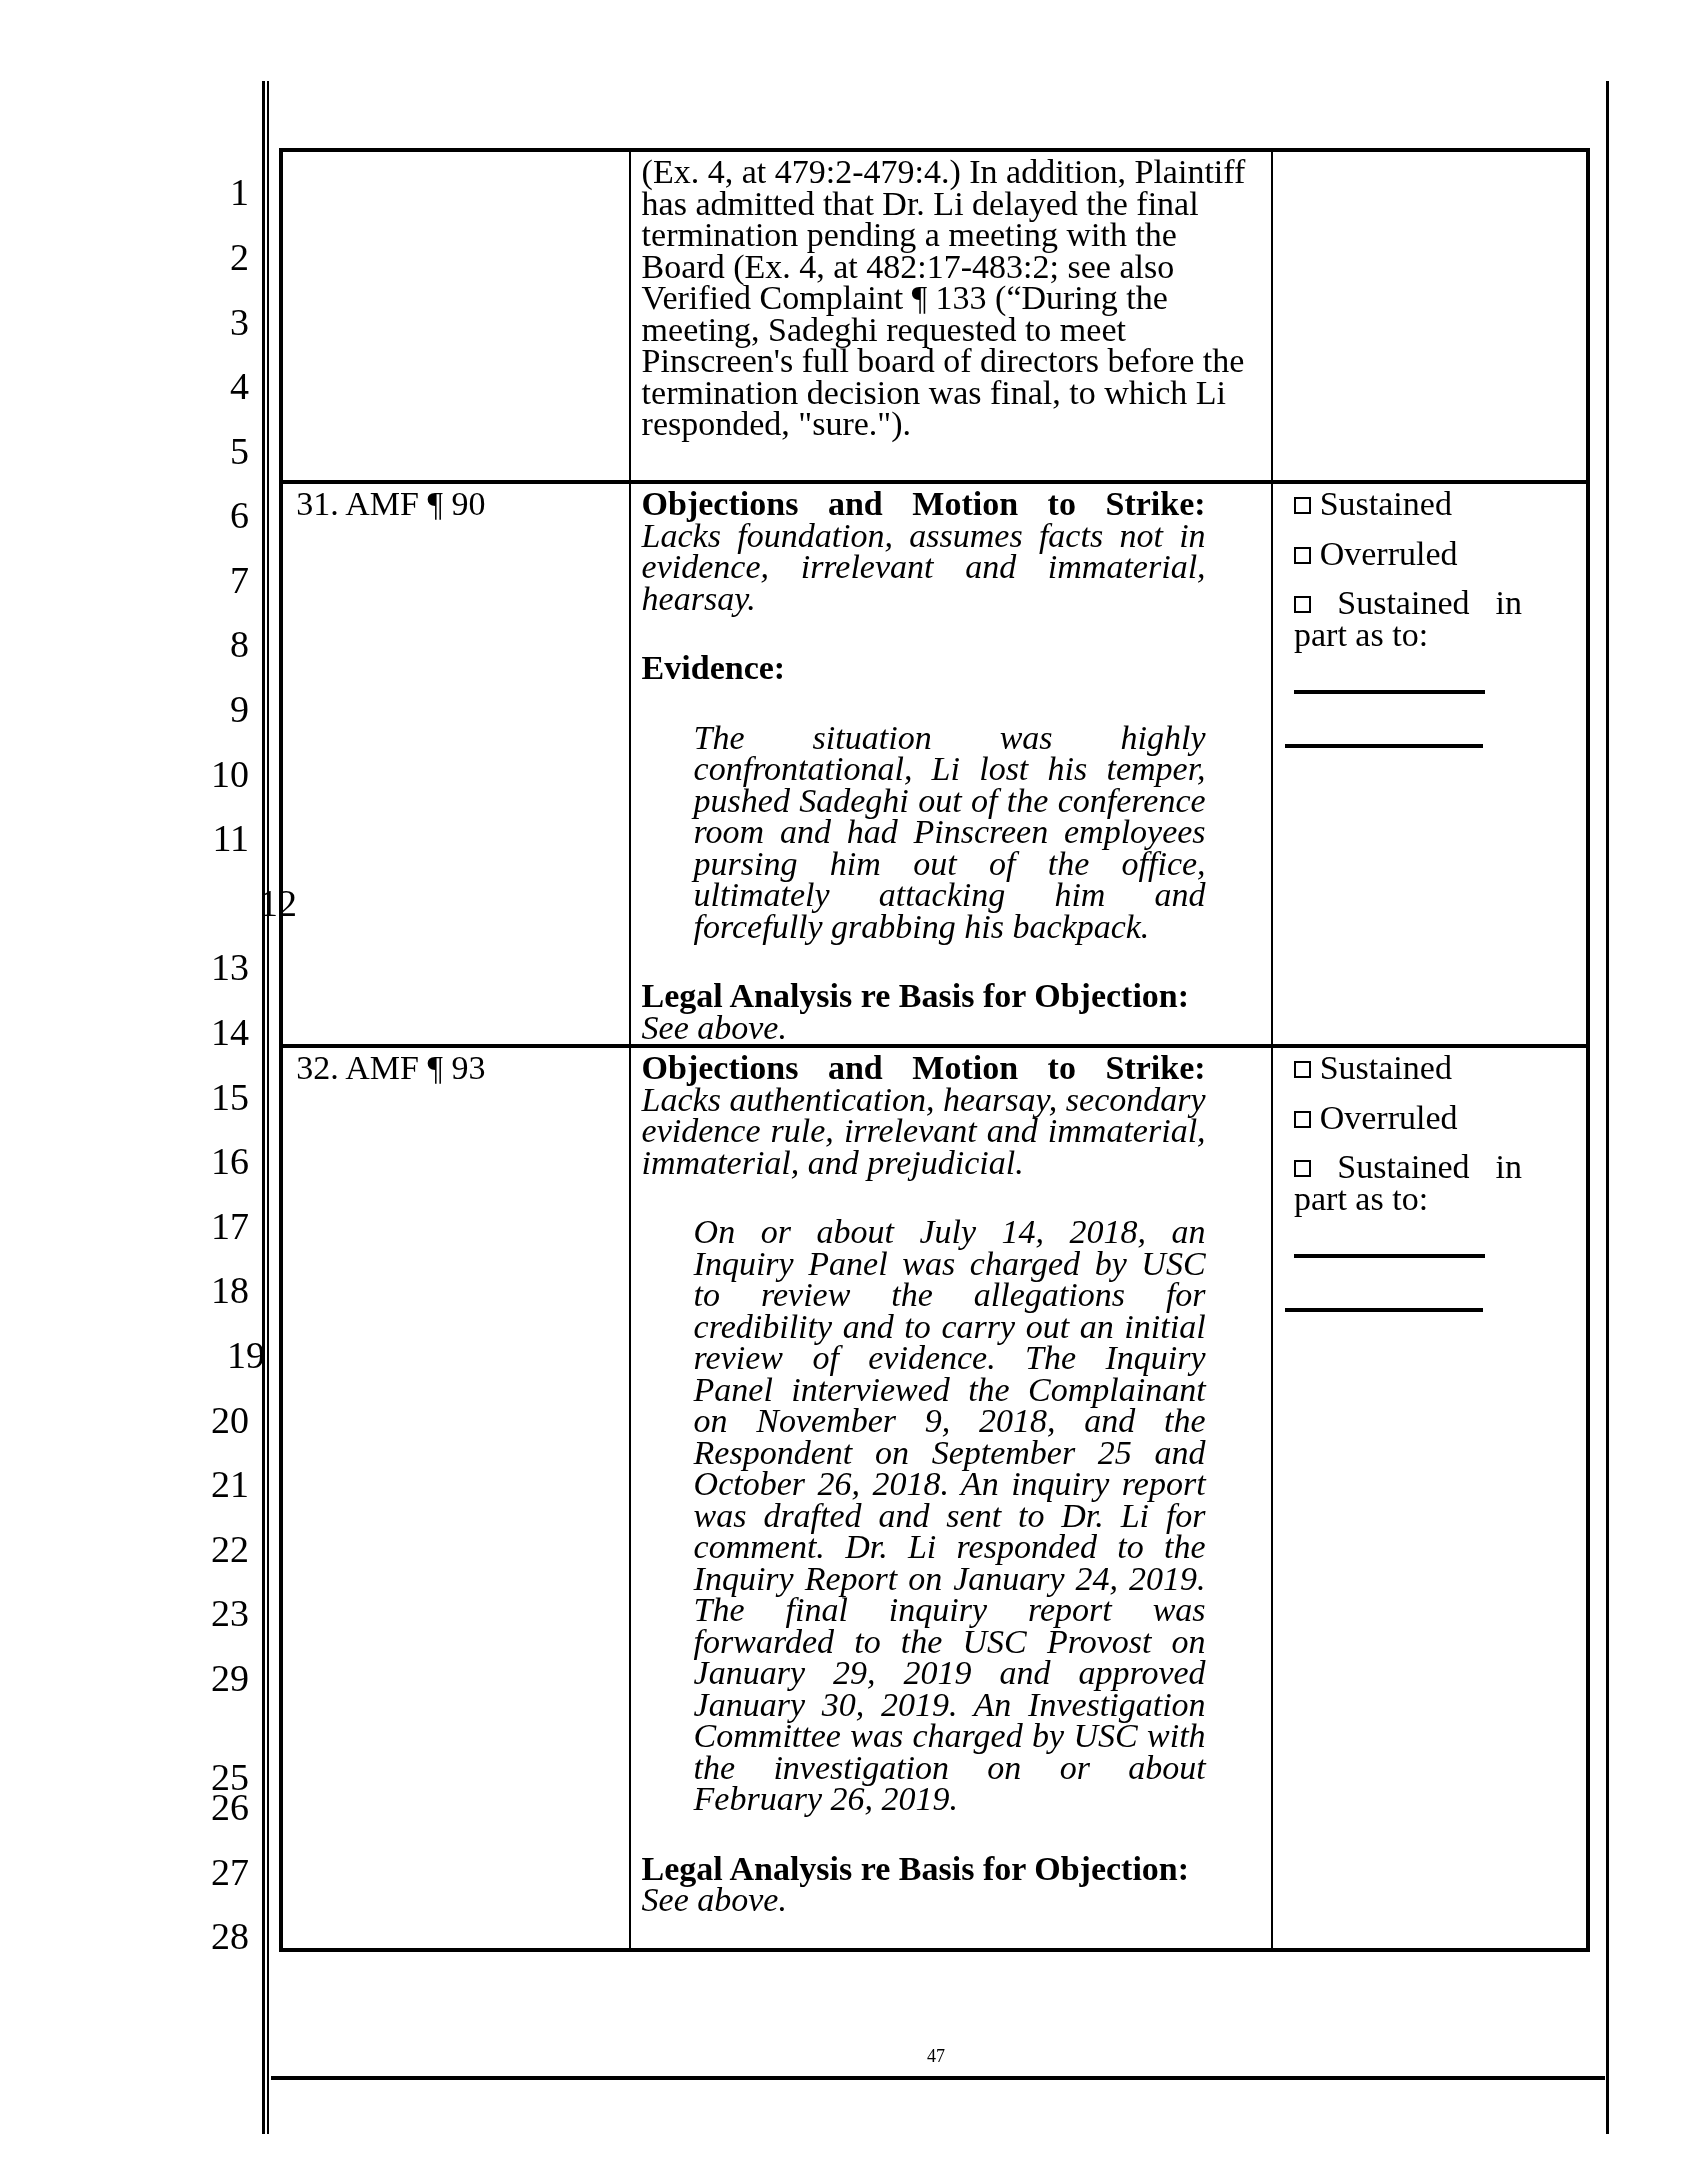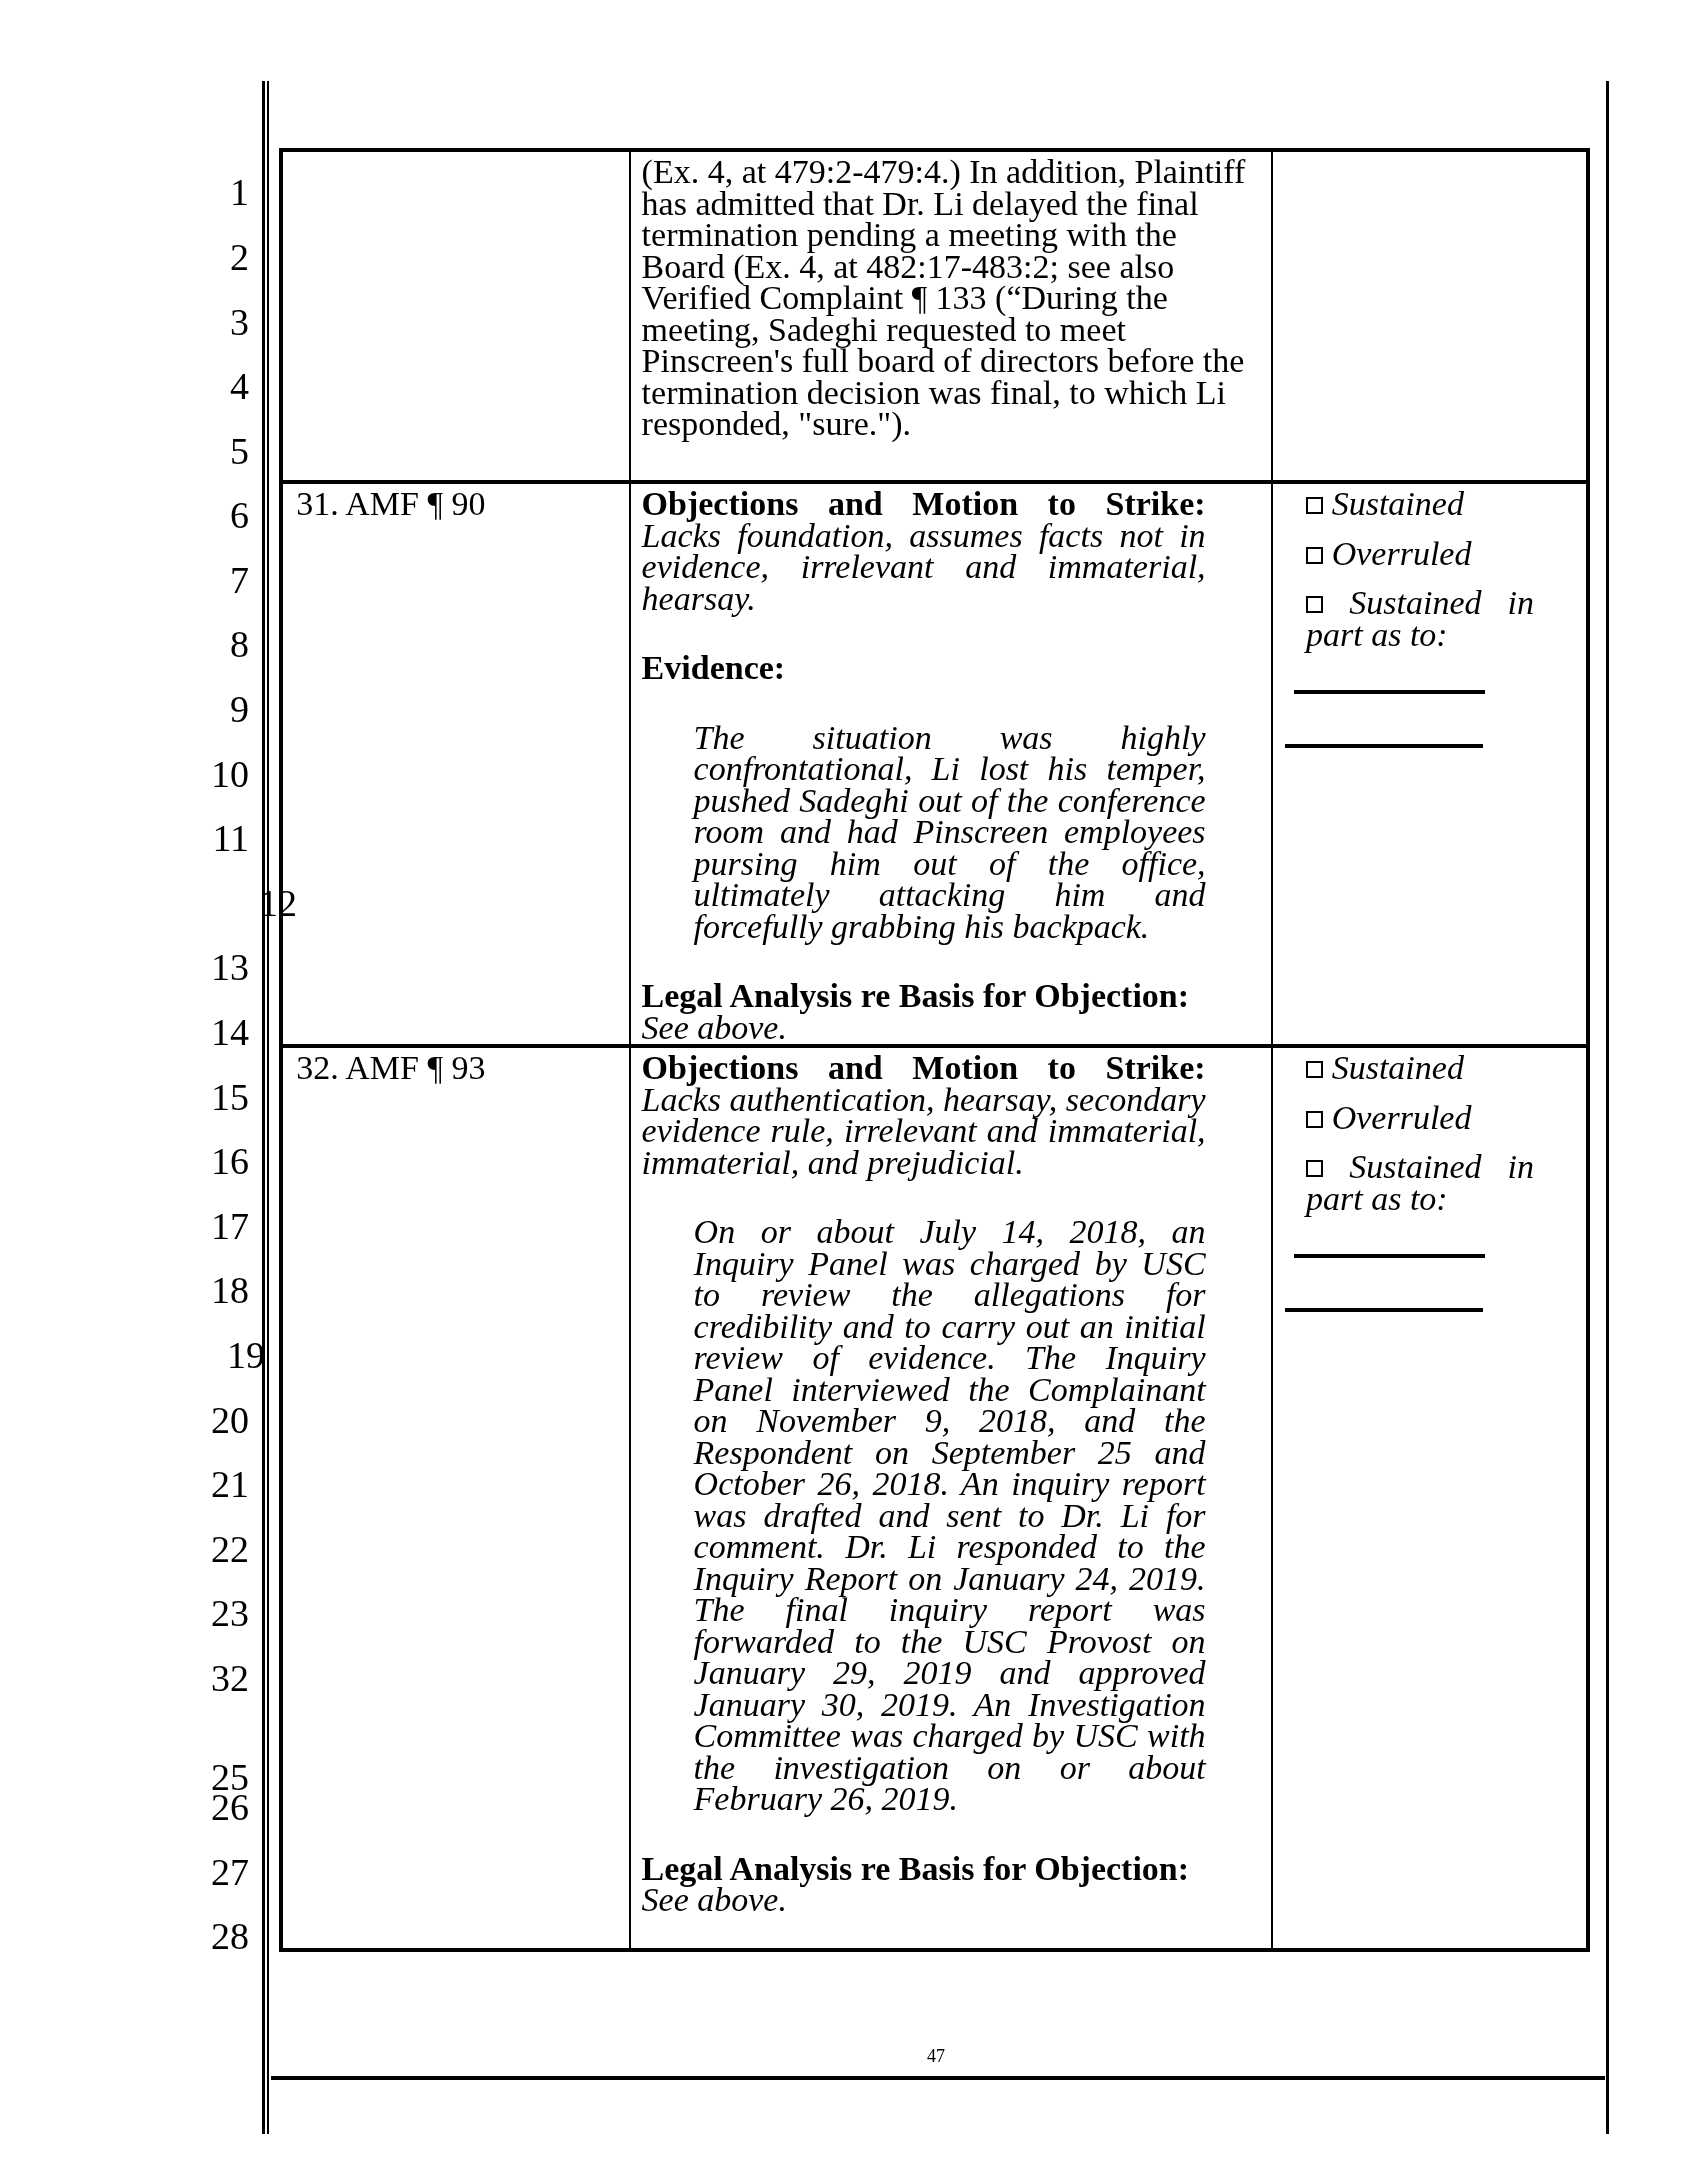--- a/index.html
+++ b/index.html
@@ -28,21 +28,21 @@
   .row1p{width:612px !important;margin:0 !important;text-align:left;}
   .pj{text-align:justify;}
   .pb{font-weight:bold;}
   .pi{font-style:italic;}
   .nm{margin-bottom:0 !important;}
   .ind{width:512px !important;margin-left:52px !important;text-align:justify;font-style:italic;}
   em{font-style:italic;}
   strong{font-weight:bold;}
 
   
-  .opt{width:228px;text-align:justify;margin:0 0 18px 12px;font-style:italic;}
+  .opt{width:228px;text-align:justify;margin:0 0 18px 0;}
   .cbx{display:inline-block;width:13.2px;height:13.2px;border:2px solid #000;vertical-align:0.7px;}
   .blank{height:0;border-bottom:4px solid #000;}
   .u1{width:191px;margin-top:40px;}
   .u2{width:198px;margin-left:-8.6px;margin-top:50px;}
 
   
   .pgnum{position:absolute;left:271px;width:1330px;top:2043px;text-align:center;
          font-size:18px;line-height:27px;}
   .frule{position:absolute;left:271px;top:2076px;width:1334px;height:0;border-top:4.6px solid #000;}
   .footer{position:absolute;left:271px;width:1330px;top:2085px;text-align:center;
@@ -70,21 +70,21 @@
       <div class="lnum" style="top: 1013px;">14</div>
       <div class="lnum" style="top: 1078px;">15</div>
       <div class="lnum" style="top: 1142px;">16</div>
       <div class="lnum" style="top: 1207px;">17</div>
       <div class="lnum" style="top: 1271px;">18</div>
       <div class="lnum" style="top: 1336px; padding-left: 16px;">19</div>
       <div class="lnum" style="top: 1401px;">20</div>
       <div class="lnum" style="top: 1465px;">21</div>
       <div class="lnum" style="top: 1530px;">22</div>
       <div class="lnum" style="top: 1594px;">23</div>
-      <div class="lnum" style="top: 1659px;">32</div>
+      <div class="lnum" style="top: 1659px;">29</div>
       <div class="lnum" style="top: 1724px; margin-top: 34px;">25</div>
       <div class="lnum" style="top: 1788px;">26</div>
       <div class="lnum" style="top: 1853px;">27</div>
       <div class="lnum" style="top: 1917px;">28</div>
     </div>
 
   <div class="dblrule"></div>
   <div class="rrule"></div>
 
   <table class="obj">

